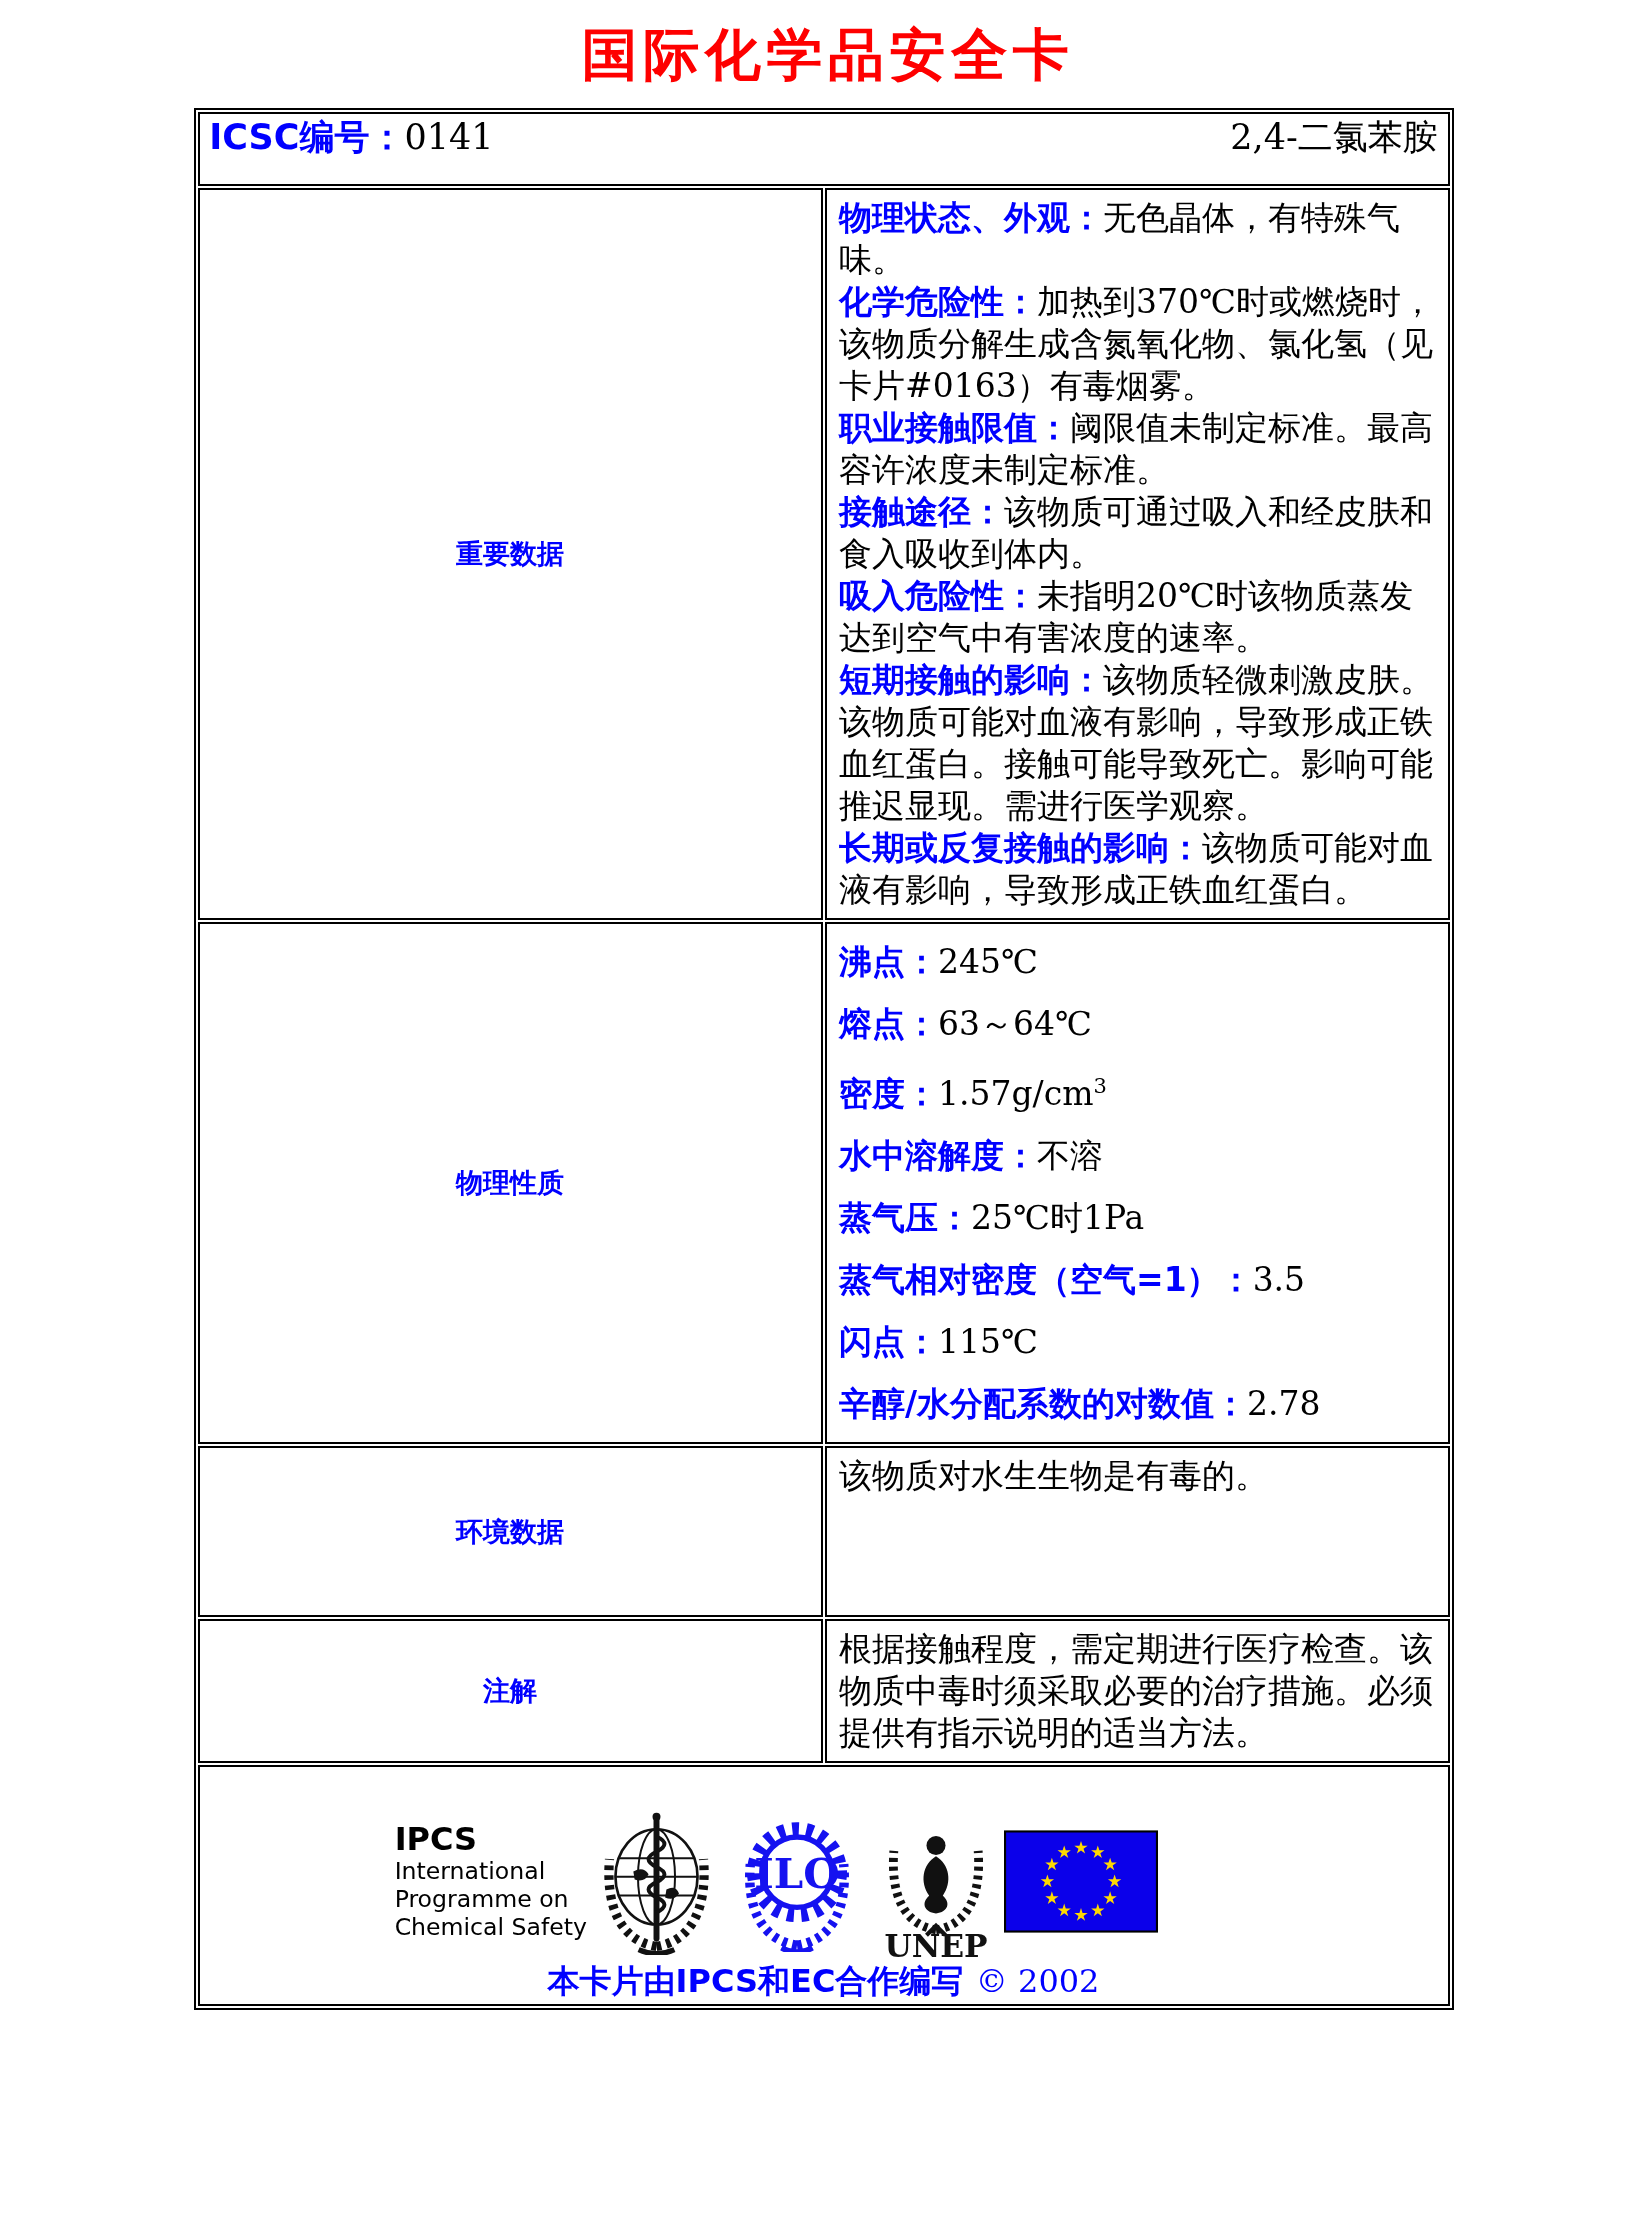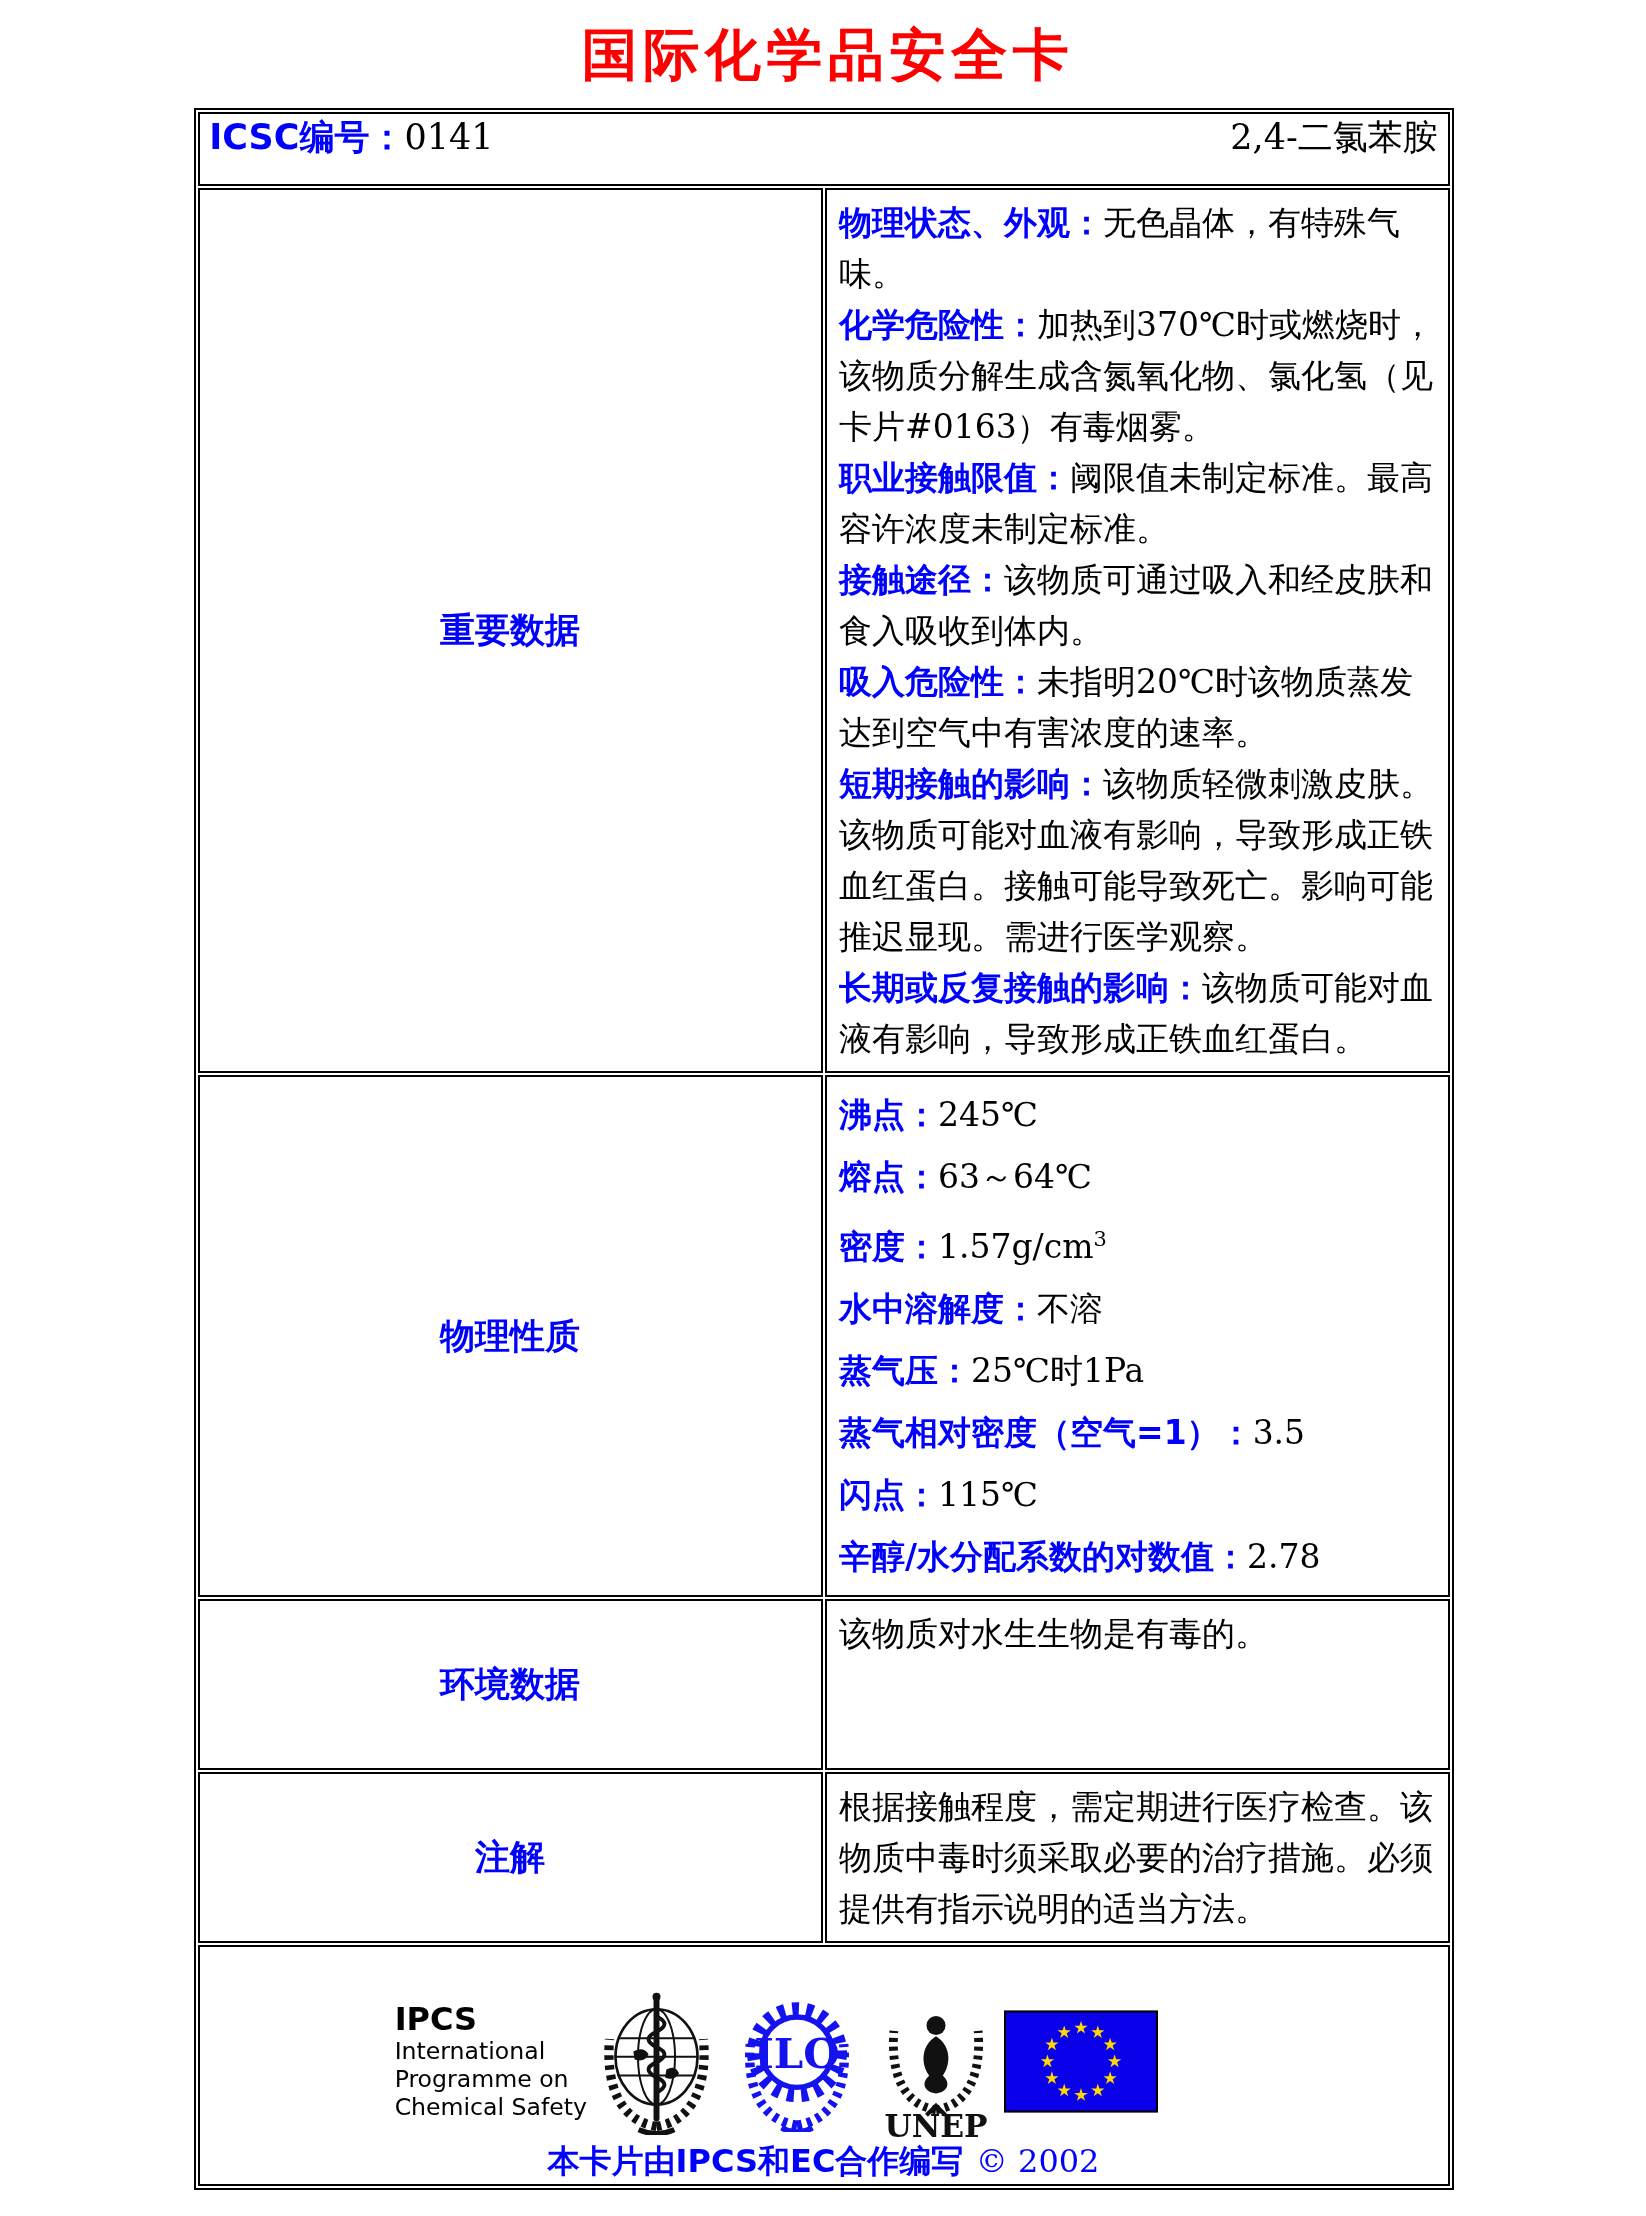--- a/index.html
+++ b/index.html
@@ -39,26 +39,26 @@
     vertical-align: top;
     overflow: hidden;
   }
   td.lblcol {
     width: 175px;
     text-align: center;
     vertical-align: middle;
     color: #0000ff;
     font-family: "DejaVu Sans", sans-serif;
     font-weight: bold;
-    font-size: 35px;
+    font-size: 27px;
   }
   td.content {
     padding: 7px 12.5px;
     font-size: 33px;
-    line-height: 51px;
+    line-height: 42px;
   }
   .k {
     color: #0000ff;
     font-family: "DejaVu Sans", sans-serif;
     font-weight: bold;
   }
   .hdr {
     display: flex;
     justify-content: space-between;
     align-items: flex-start;

